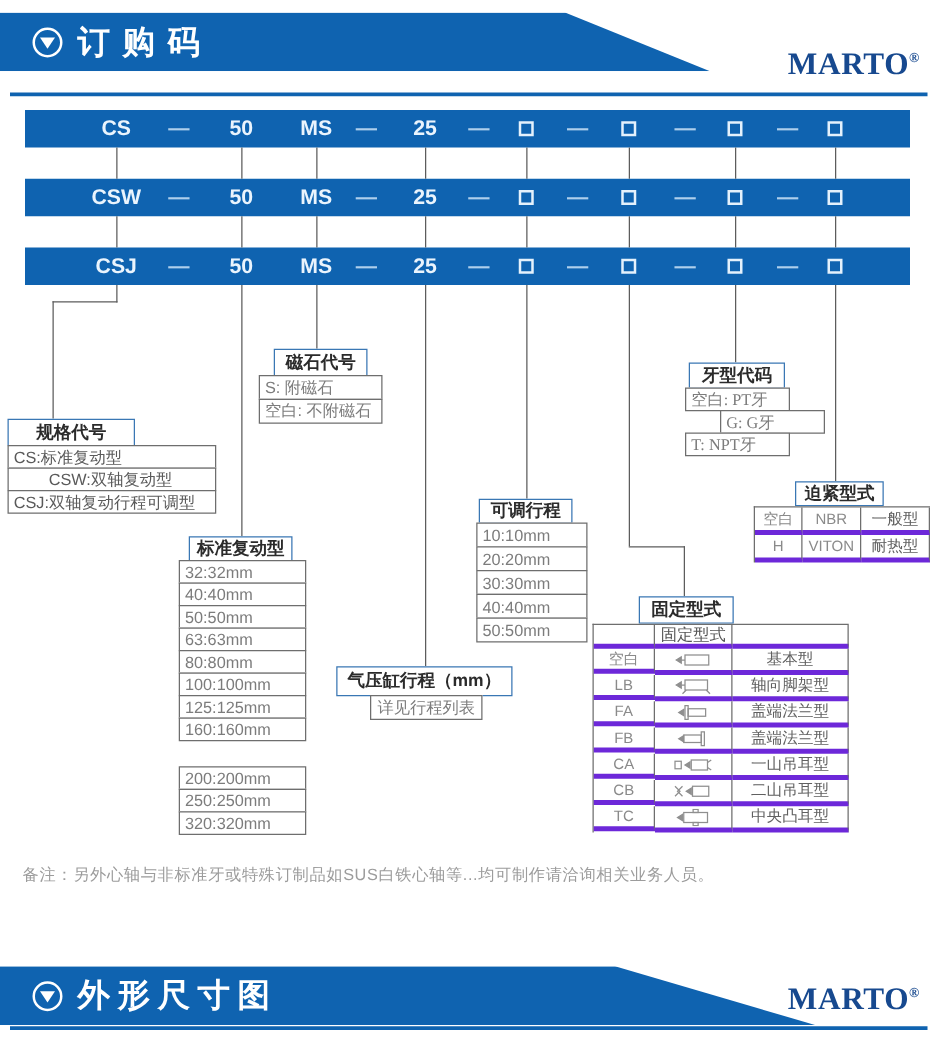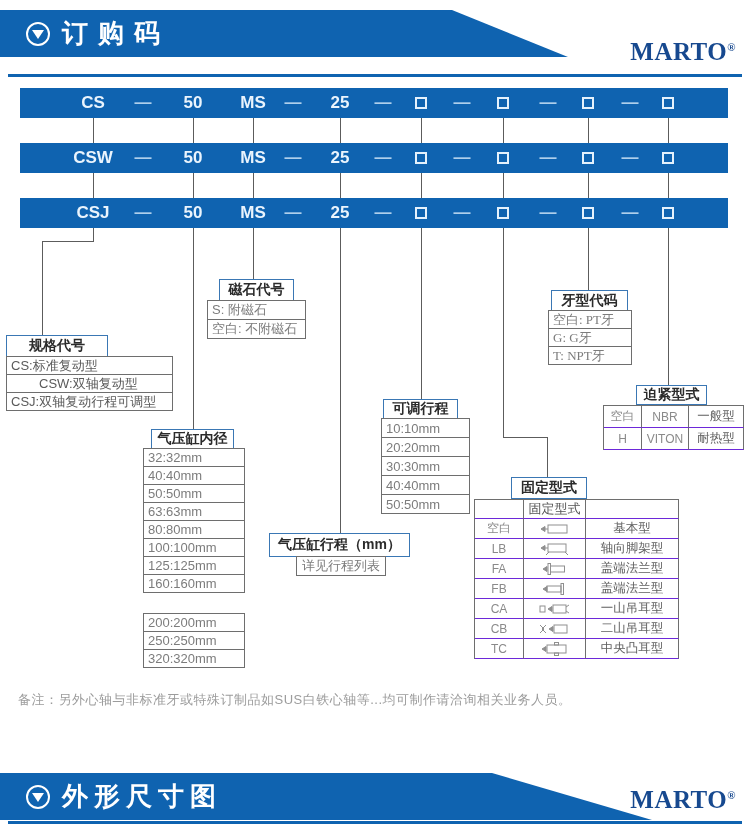--- a/index.html
+++ b/index.html
@@ -29,21 +29,21 @@
   
   .vline { position:absolute; width:1px; background:#5c5c5c; }
   .hline { position:absolute; height:1px; background:#5c5c5c; }
 
   
   .hdrbox { position:absolute; background:#fff; border:1px solid #3a77b4; color:#2b2b2b; font-weight:bold; font-size:14px; display:flex; align-items:center; justify-content:center; white-space:nowrap; }
   .stack { position:absolute; }
   .stack .row { border:1px solid #6e6e6e; margin-top:-1px; background:#fff; color:#7c7c7c; font-size:13px; display:flex; align-items:center; padding-left:4px; white-space:nowrap; }
   .stack .row.dk { color:#5a5a5a; }
   .gridtbl { position:absolute; display:grid; border-top:1px solid #6e6e6e; border-left:1px solid #6e6e6e; background:#fff; }
-  .gridtbl .cell { border-right:1px solid #6e6e6e; border-bottom:1px solid #6d28d9; display:flex; align-items:center; justify-content:center; font-size:12px; color:#8a8a8a; white-space:nowrap; }
+  .gridtbl .cell { border-right:1px solid #6e6e6e; border-bottom:4px solid #6d28d9; display:flex; align-items:center; justify-content:center; font-size:12px; color:#8a8a8a; white-space:nowrap; }
   .gridtbl .cell.lbl { color:#606060; font-size:12.5px; }
   .gridtbl .cell.hd { color:#555; font-size:13px; }
   .note { position:absolute; left:18px; top:691px; font-size:13px; color:#9c9c9c; letter-spacing:0.5px; white-space:nowrap; }
   .icon-svg { display:block; }
 </style>
 </head>
 <body>
 
 <div id="page">
 
@@ -143,21 +143,21 @@
     <div class="row dk" style="width:167px;height:19px;padding-left:32px;">CSW:双轴复动型</div>
     <div class="row dk" style="width:167px;height:19px;">CSJ:双轴复动行程可调型</div>
   </div>
 
   <div class="hdrbox" style="left:219px;top:279px;width:75px;height:22px;">磁石代号</div>
   <div class="stack" style="left:207px;top:301px;">
     <div class="row" style="width:99px;height:20px;">S: 附磁石</div>
     <div class="row" style="width:99px;height:20px;">空白: 不附磁石</div>
   </div>
 
-  <div class="hdrbox" style="left:151px;top:429px;width:83px;height:20px;">气压缸内径</div>
+  <div class="hdrbox" style="left:151px;top:429px;width:83px;height:20px;">标准复动型</div>
   <div class="stack" style="left:143px;top:449px;">
     <div class="row" style="width:102px;height:19px;">32:32mm</div>
     <div class="row" style="width:102px;height:19px;">40:40mm</div>
     <div class="row" style="width:102px;height:19px;">50:50mm</div>
     <div class="row" style="width:102px;height:19px;">63:63mm</div>
     <div class="row" style="width:102px;height:19px;">80:80mm</div>
     <div class="row" style="width:102px;height:19px;">100:100mm</div>
     <div class="row" style="width:102px;height:19px;">125:125mm</div>
     <div class="row" style="width:102px;height:19px;">160:160mm</div>
     <div class="row" style="width:102px;height:19px;margin-top:20px;">200:200mm</div>
@@ -269,21 +269,21 @@
             <rect x="15.5" y="11" width="4" height="2.5"></rect>
           </g>
         </svg>
     </div>
     <div class="cell lbl">中央凸耳型</div>
   </div>
 
   <div class="hdrbox" style="left:551px;top:290px;width:77px;height:21px;">牙型代码</div>
   <div class="stack" style="left:548px;top:311px;font-family:Liberation Serif, serif;">
     <div class="row" style="width:84px;height:19px;">空白: PT牙</div>
-    <div class="row" style="width:84px;height:19px;">G: G牙</div>
+    <div class="row" style="width:84px;height:19px;margin-left:28px;">G: G牙</div>
     <div class="row" style="width:84px;height:19px;">T: NPT牙</div>
   </div>
 
   <div class="hdrbox" style="left:636px;top:385px;width:71px;height:20px;">迫紧型式</div>
   <div class="gridtbl" style="left:603px;top:405px;grid-template-columns:38px 47px 55px;">
     <div class="cell" style="height:22px;">空白</div>
     <div class="cell">NBR</div>
     <div class="cell lbl">一般型</div>
     <div class="cell" style="height:22px;">H</div>
     <div class="cell">VITON</div>

